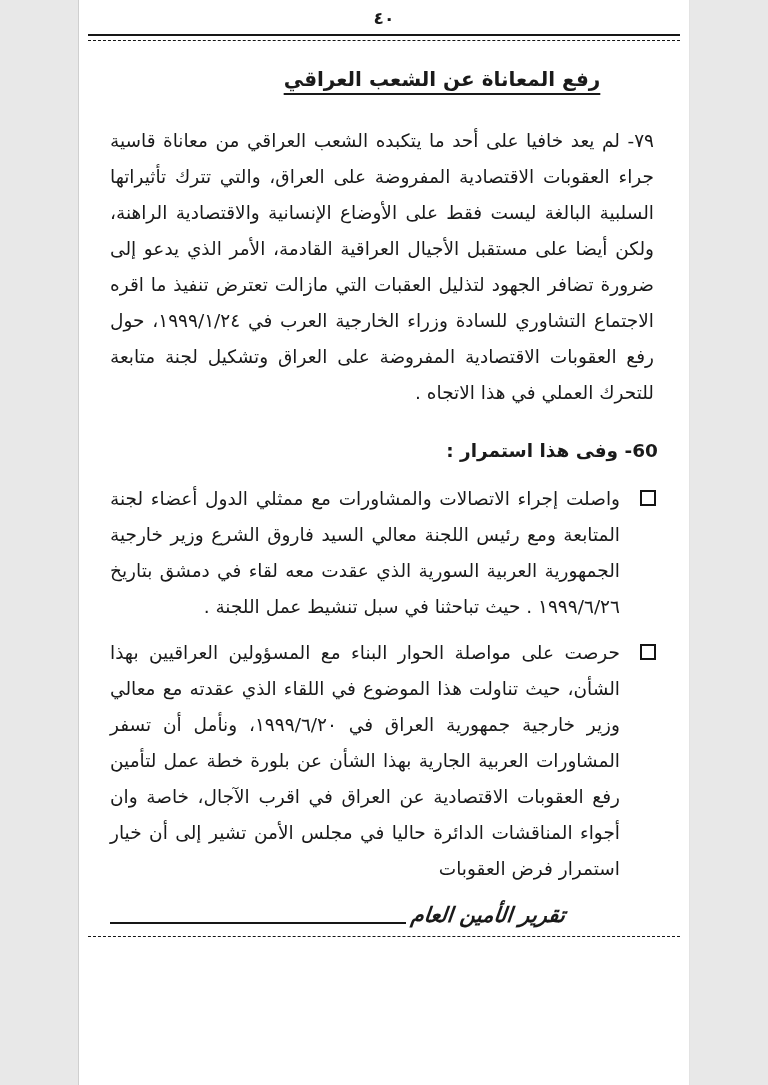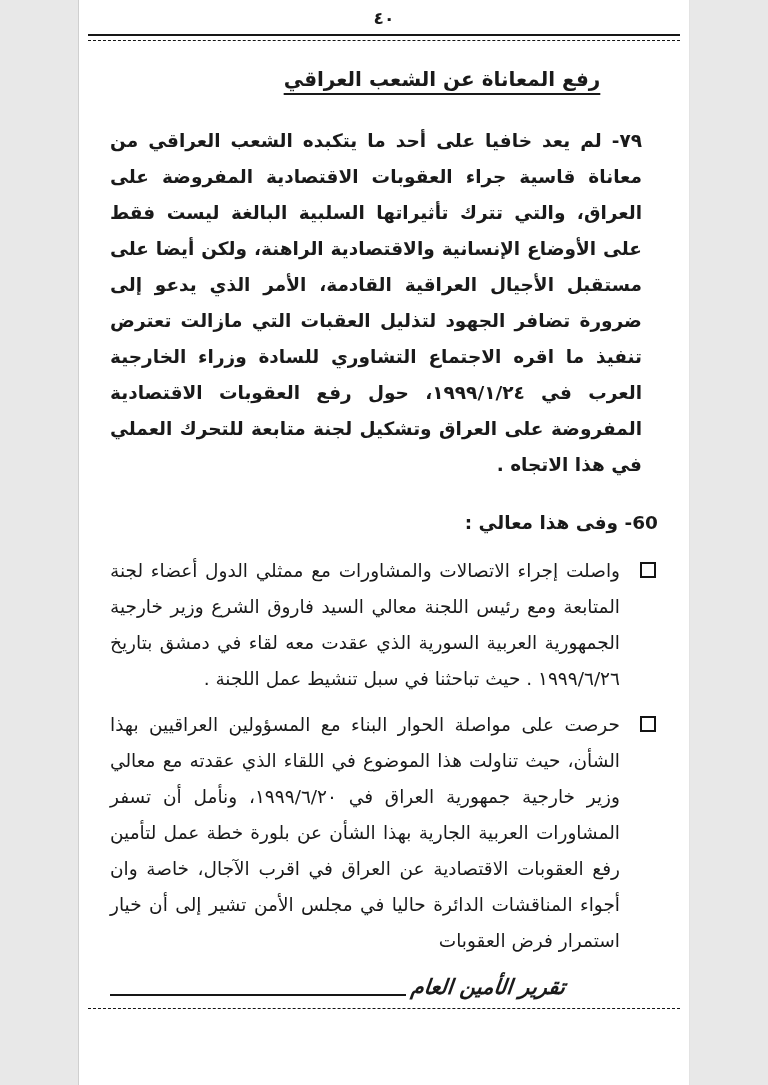--- a/index.html
+++ b/index.html
@@ -42,23 +42,22 @@
     font-weight: 700;
     text-align: center;
     text-decoration: underline;
     text-underline-offset: 7px;
     text-decoration-thickness: 1.5px;
     position: relative;
     right: -58px;           
     margin: 4px 0 26px 0;
   }
   p.body-para {
-    margin: 0 16px 18px 0;
+    margin: 0 4px 18px 0;
     text-align: justify;
-    font-weight: bold;
   }
   .marker { white-space: nowrap; }
   p.section-head {
     font-weight: 700;
     margin: 22px 0 12px 0;
   }
   .bullet-item {
     position: relative;
     padding-right: 38px;
     text-align: justify;
@@ -116,21 +115,21 @@
     <div class="rule-solid"></div>
     <div class="rule-dashed"></div>
   </div>
 
   <div class="content">
 
     <div class="doc-title">رفع المعاناة عن الشعب العراقي</div>
 
     <p class="body-para"><span class="marker">٧٩-</span> <span>لم يعد خافيا على أحد ما يتكبده الشعب العراقي من معاناة قاسية جراء العقوبات الاقتصادية المفروضة على العراق، والتي تترك تأثيراتها السلبية البالغة ليست فقط على الأوضاع الإنسانية والاقتصادية الراهنة، ولكن أيضا على مستقبل الأجيال العراقية القادمة، الأمر الذي يدعو إلى ضرورة تضافر الجهود لتذليل العقبات التي مازالت تعترض تنفيذ ما اقره الاجتماع التشاوري للسادة وزراء الخارجية العرب في ١٩٩٩/١/٢٤، حول رفع العقوبات الاقتصادية المفروضة على العراق وتشكيل لجنة متابعة للتحرك العملي في هذا الاتجاه .</span></p>
 
-    <p class="section-head"><span class="marker">60-</span> <span>وفى هذا معالي :</span></p>
+    <p class="section-head"><span class="marker">60-</span> <span>وفى هذا استمرار :</span></p>
 
     <div class="bullet-item">
       <span class="square-bullet"></span>
       <span>واصلت إجراء الاتصالات والمشاورات مع ممثلي الدول أعضاء لجنة المتابعة ومع رئيس اللجنة معالي السيد فاروق الشرع وزير خارجية الجمهورية العربية السورية الذي عقدت معه لقاء في دمشق بتاريخ ١٩٩٩/٦/٢٦ .  حيث تباحثنا في سبل تنشيط عمل اللجنة .</span>
     </div>
 
     <div class="bullet-item">
       <span class="square-bullet"></span>
       <span>حرصت على مواصلة الحوار البناء مع المسؤولين العراقيين بهذا الشأن، حيث تناولت هذا الموضوع في اللقاء الذي عقدته مع معالي وزير خارجية جمهورية العراق في ١٩٩٩/٦/٢٠، ونأمل أن تسفر المشاورات العربية الجارية بهذا الشأن عن بلورة خطة عمل لتأمين رفع العقوبات الاقتصادية عن العراق في اقرب الآجال، خاصة وان أجواء المناقشات الدائرة حاليا في مجلس الأمن تشير إلى أن خيار استمرار فرض العقوبات</span>
     </div>

